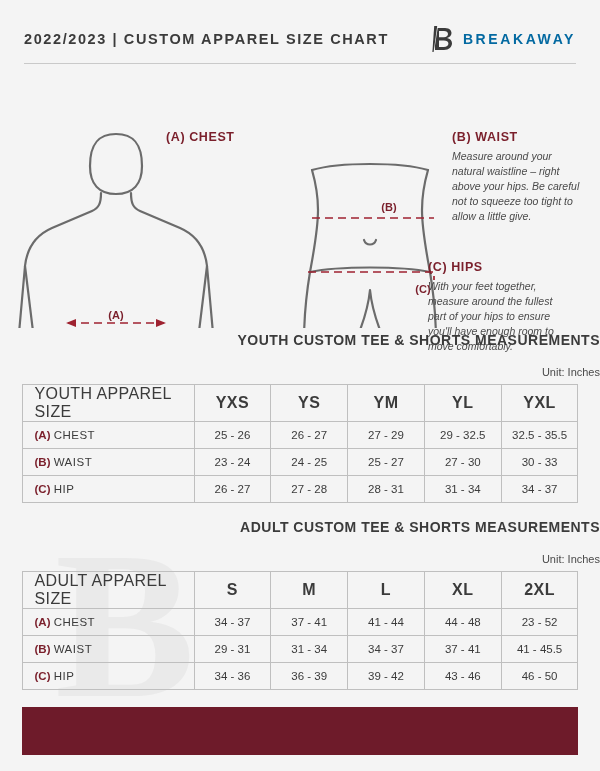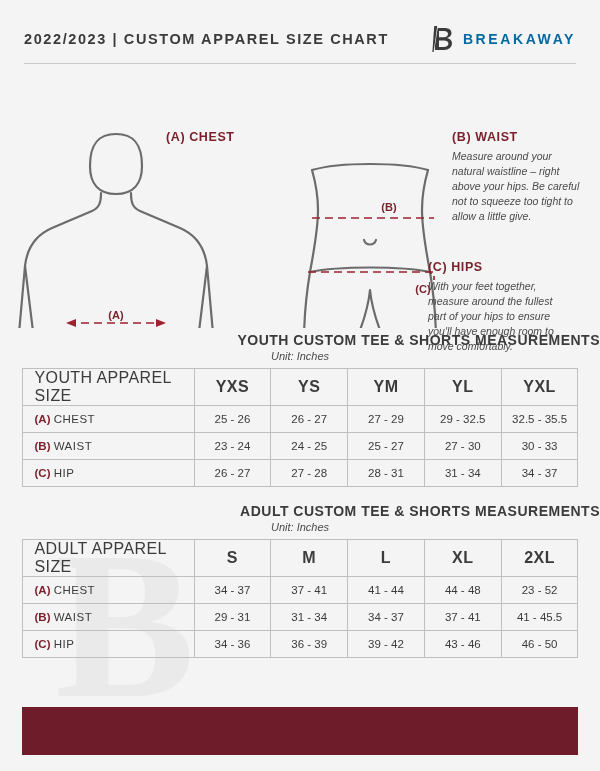--- a/index.html
+++ b/index.html
@@ -116,25 +116,24 @@
     margin-top: 8px;
   }
   .table-title {
     text-align: right;
     font-size: 14px;
     font-weight: bold;
     letter-spacing: 0.5px;
     color: #3b3b3b;
   }
   .table-unit {
-    text-align: center;
+    text-align: right;
     font-size: 11px;
-    font-style: italic;
     color: #4a4a4a;
-    margin-top: 2px;
+    margin-top: 18px;
     margin-bottom: 6px;
   }
   table {
     border-collapse: collapse;
     width: 556px;
     margin: 0 auto;
     table-layout: fixed;
   }
   th, td {
     border: 1px solid #bfbfbf;

